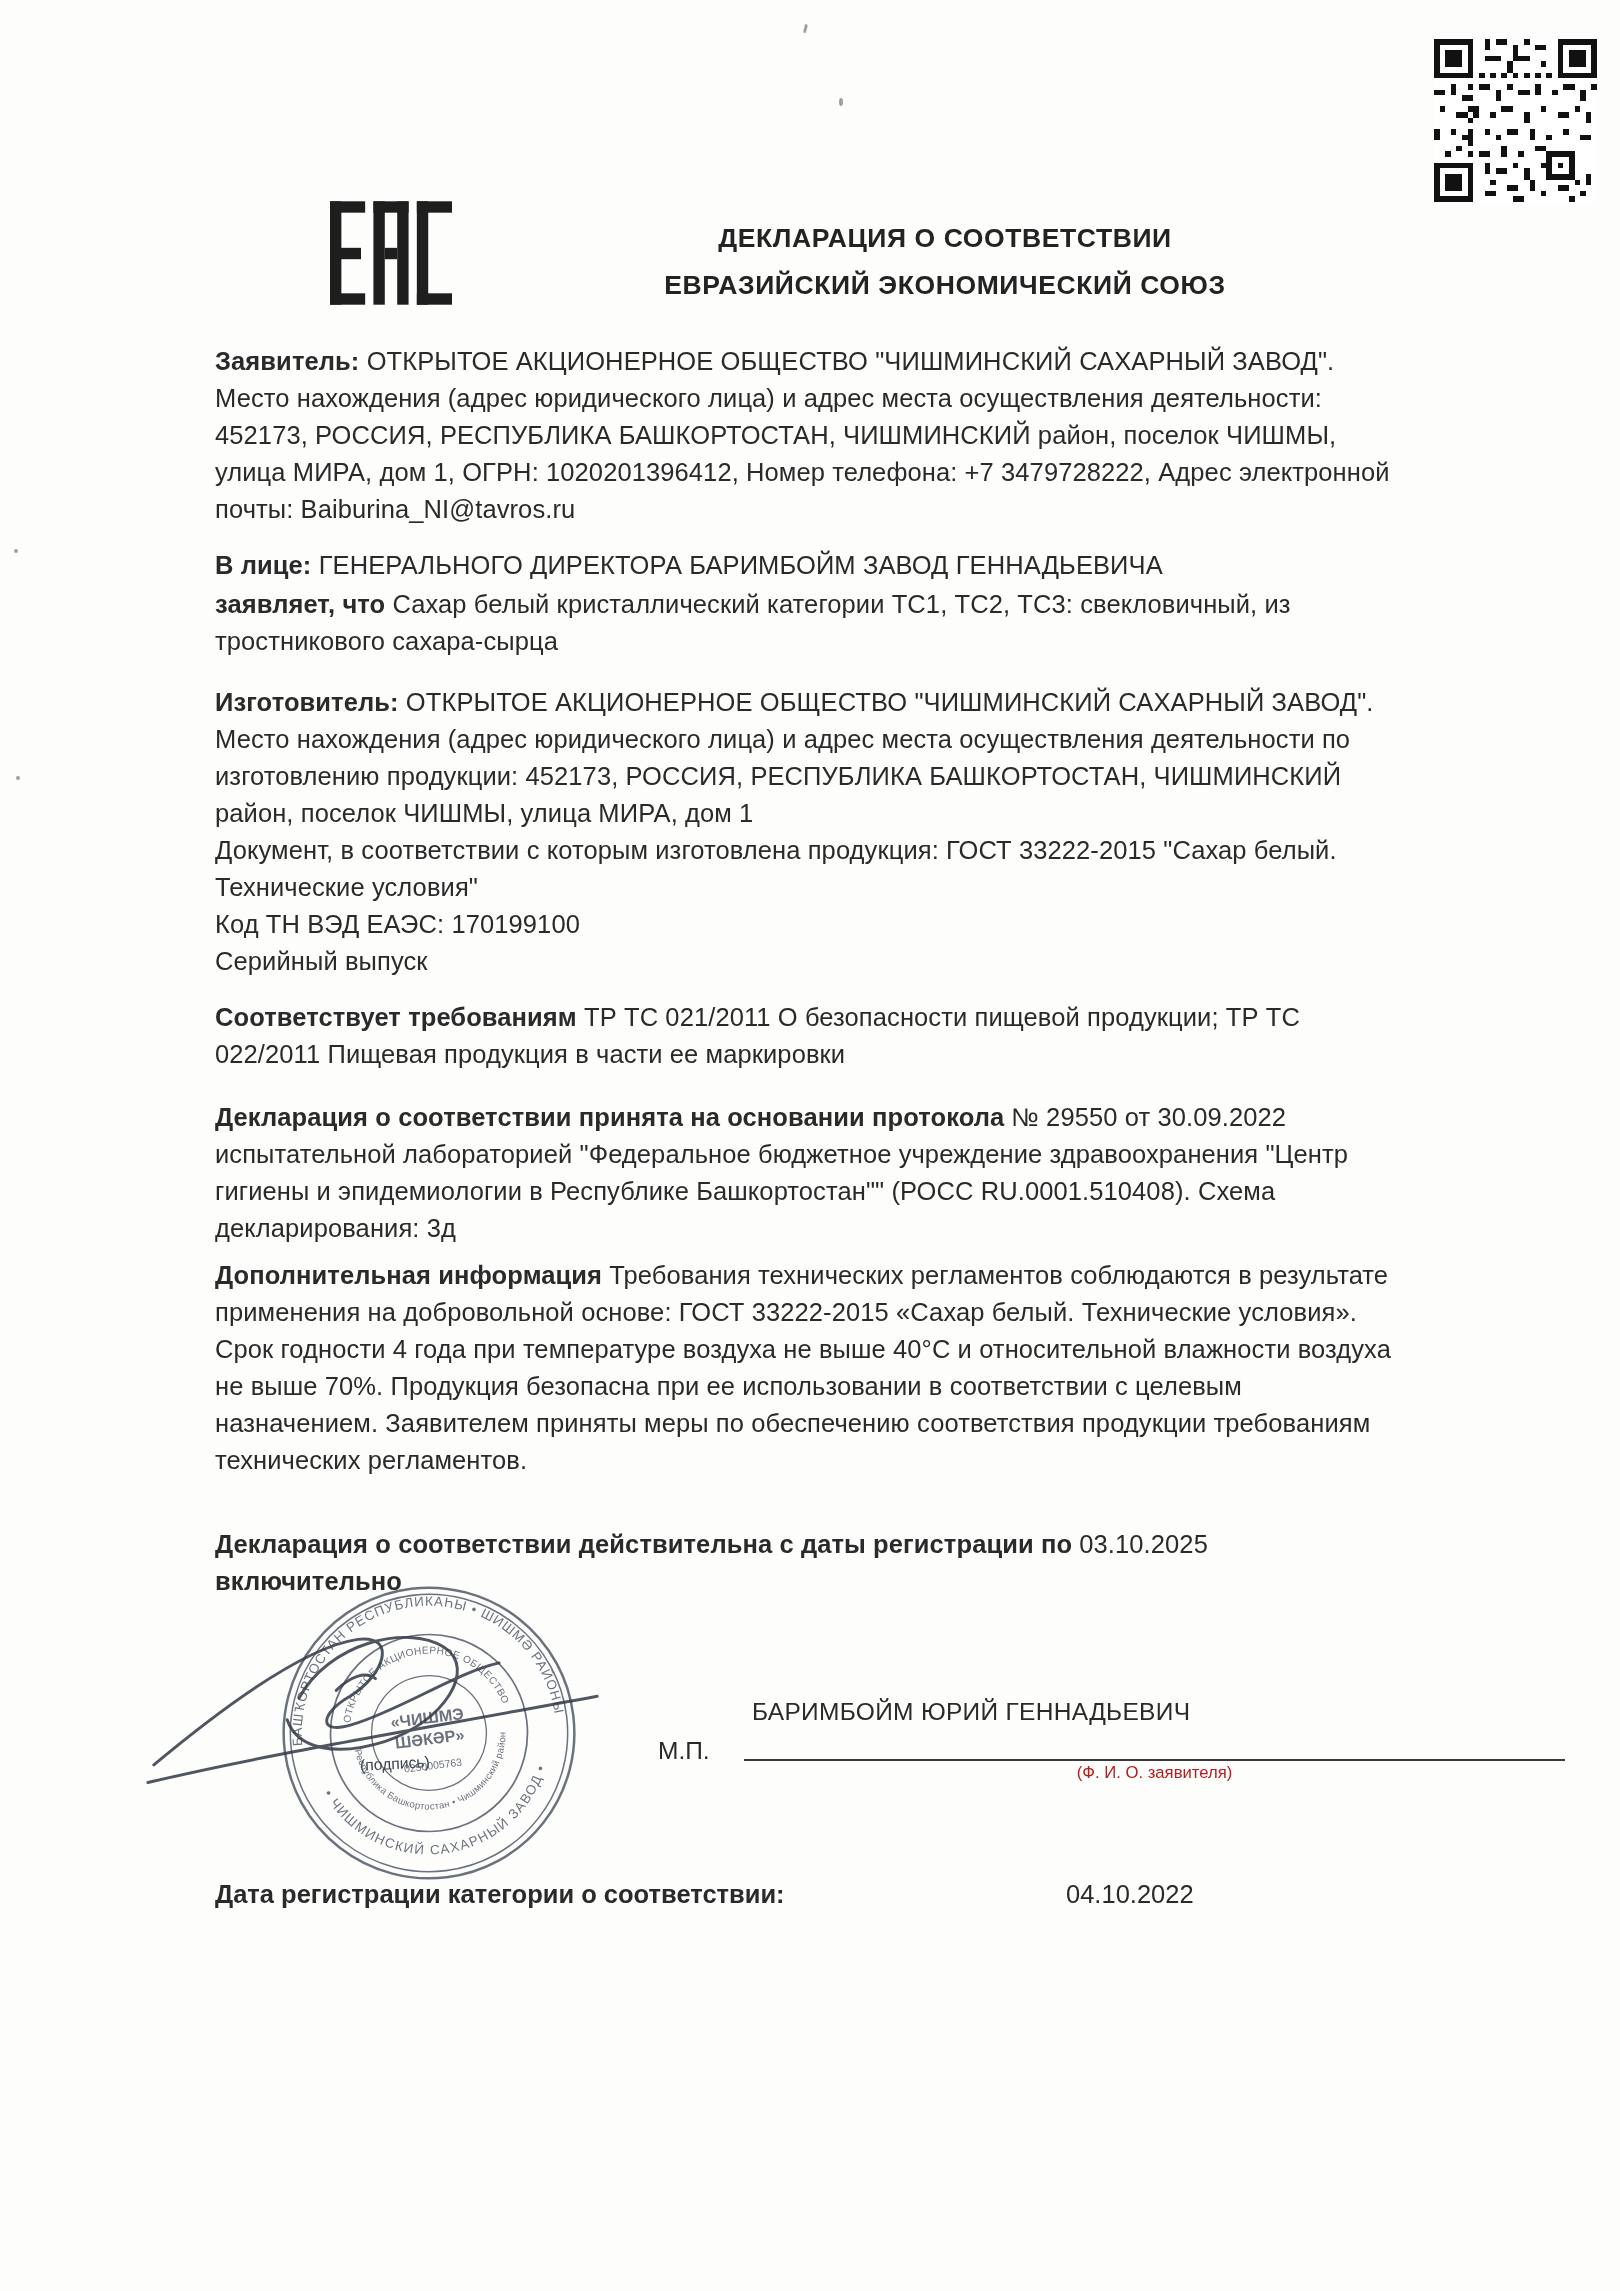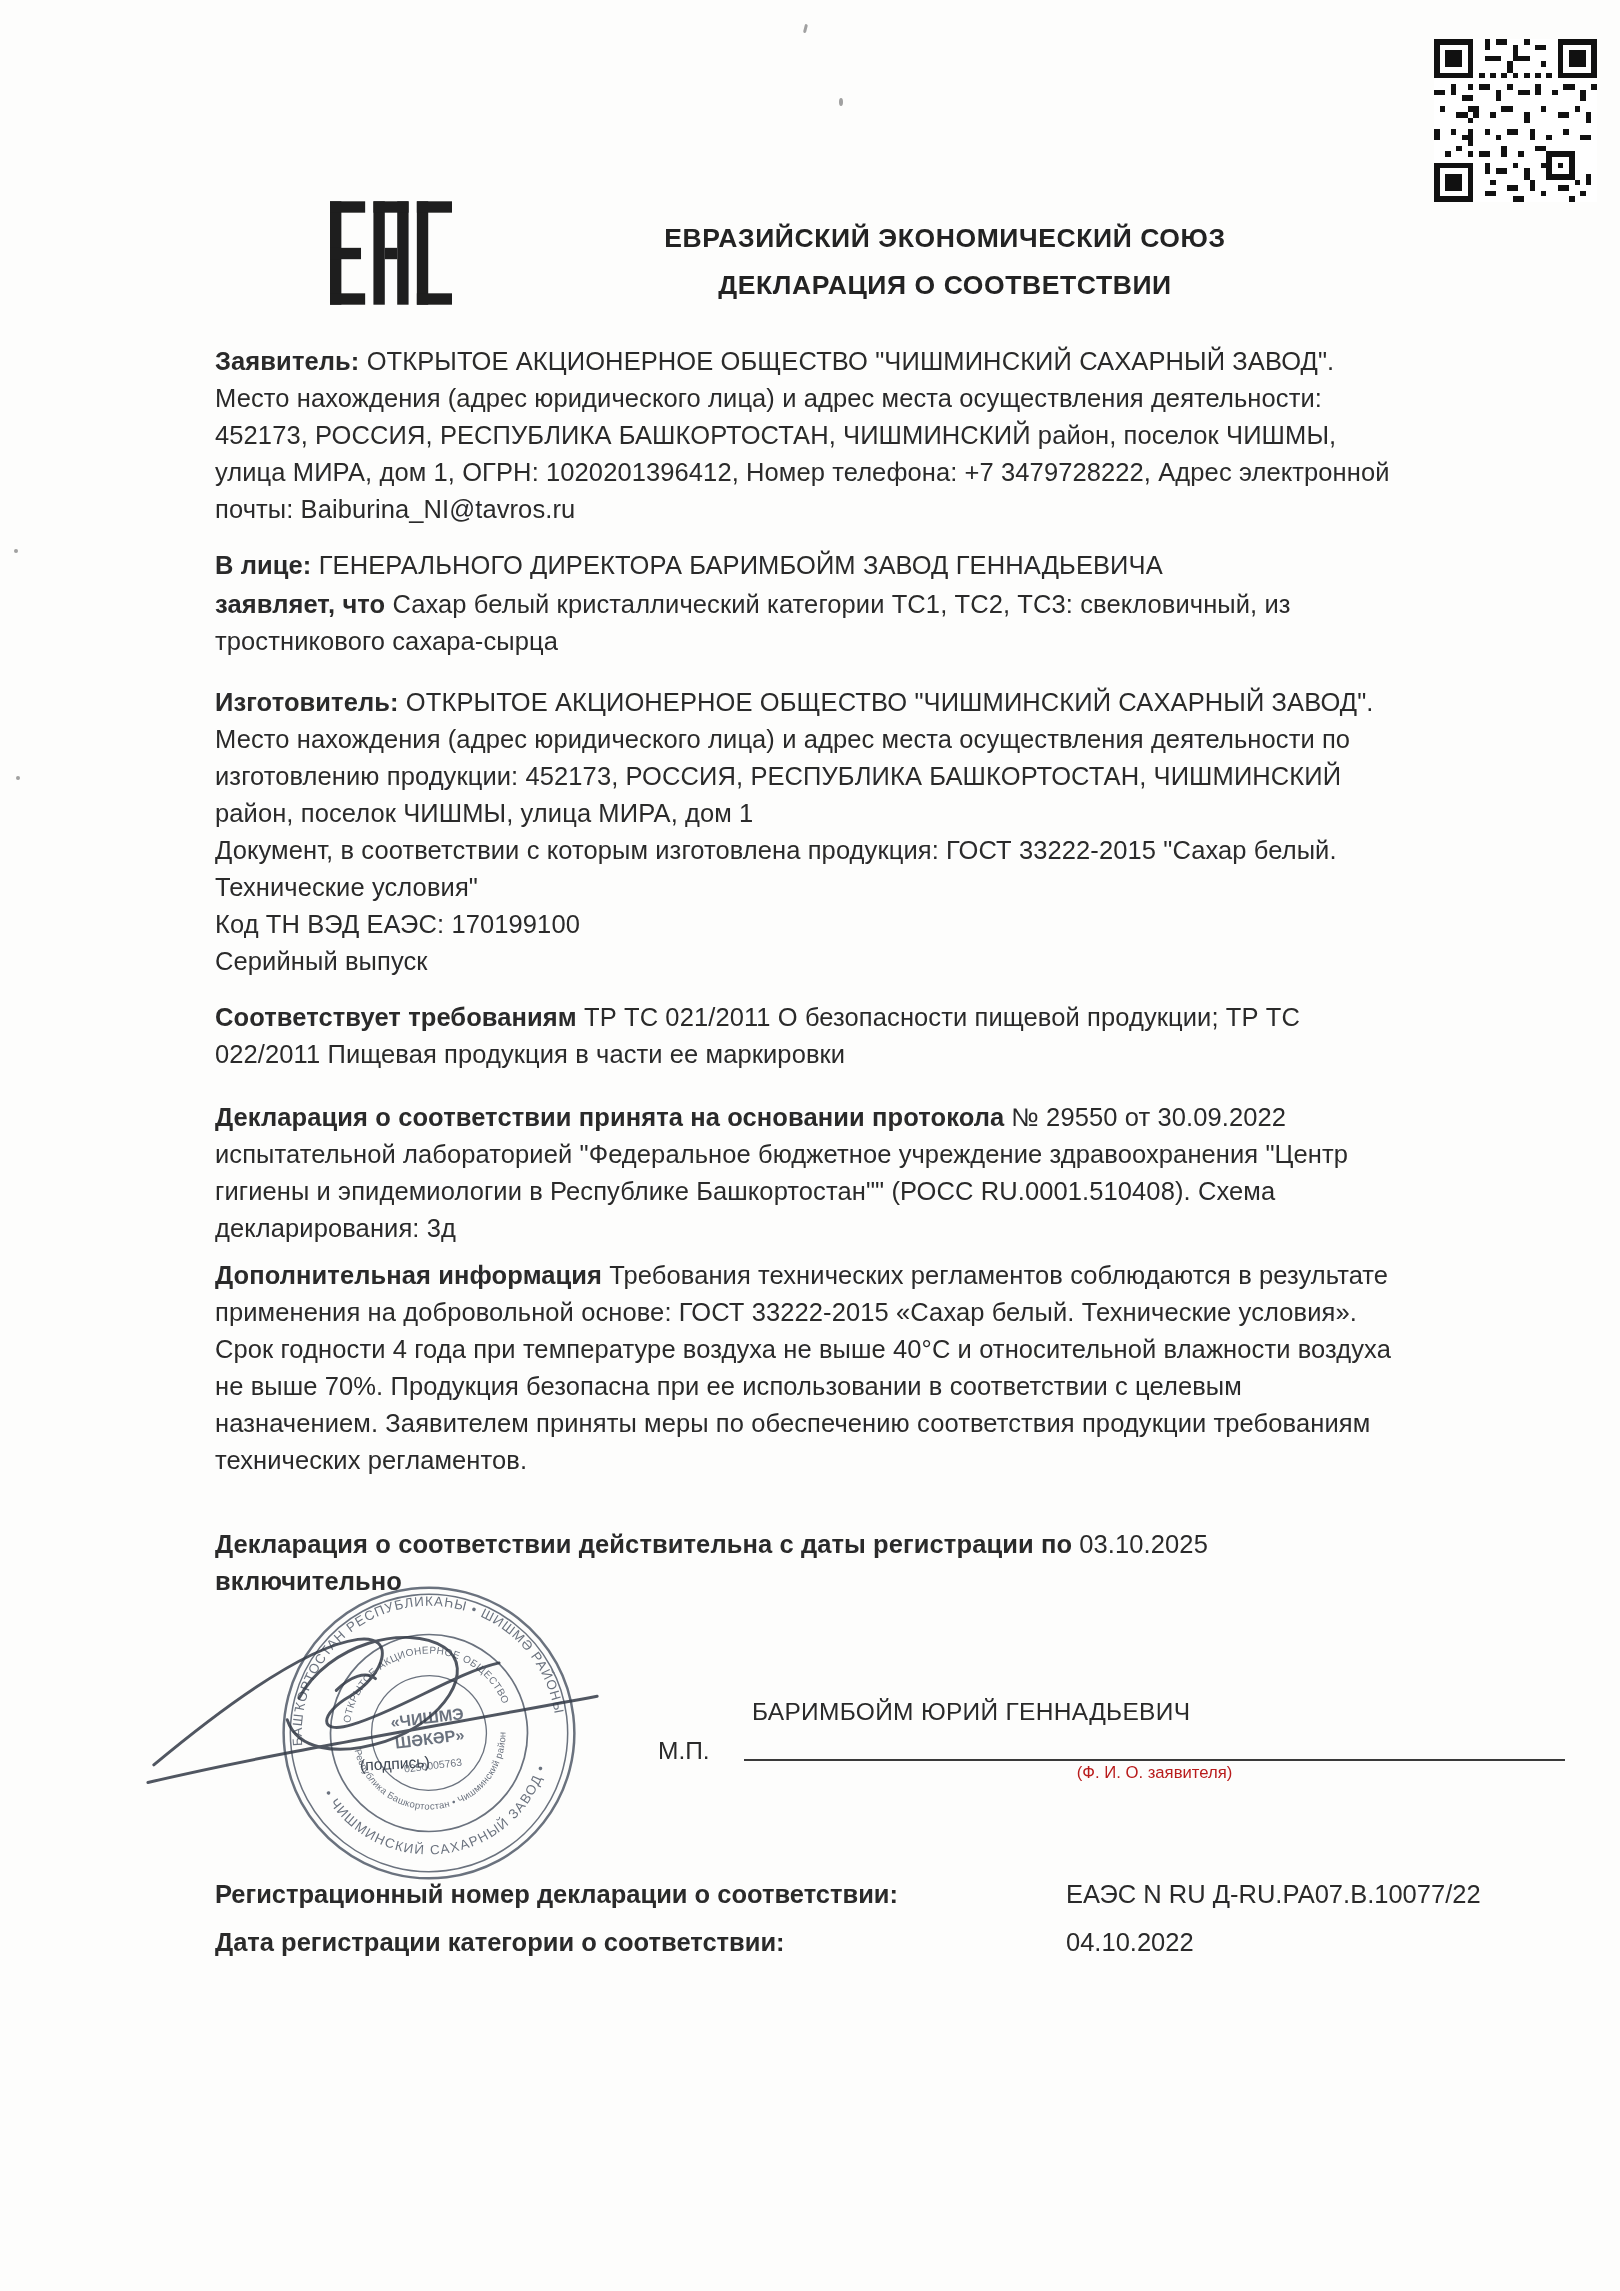--- a/index.html
+++ b/index.html
@@ -76,22 +76,22 @@
   </svg>
 
   <div class="speck" style="left:804px;top:23.5px;width:2.9px;height:8.8px;border-radius:2px;transform:rotate(14deg);"></div>
   <div class="speck" style="left:839px;top:98px;width:3.9px;height:7.8px;"></div>
   <div class="speck" style="left:13.7px;top:549px;width:3.9px;height:3.9px;"></div>
   <div class="speck" style="left:15.7px;top:776px;width:3.9px;height:3.9px;"></div>
 
   <div class="content">
 
     <div class="titles">
+      <div class="title-line">ДЕКЛАРАЦИЯ О СООТВЕТСТВИИ</div>
       <div class="title-line">ЕВРАЗИЙСКИЙ ЭКОНОМИЧЕСКИЙ СОЮЗ</div>
-      <div class="title-line">ДЕКЛАРАЦИЯ О СООТВЕТСТВИИ</div>
     </div>
 
     <p class="para sec-applicant">
       <span class="b">Заявитель:</span>
       <span>ОТКРЫТОЕ АКЦИОНЕРНОЕ ОБЩЕСТВО "ЧИШМИНСКИЙ САХАРНЫЙ ЗАВОД".</span><br>
       <span>Место нахождения (адрес юридического лица) и  адрес места осуществления деятельности:</span><br>
       <span>452173, РОССИЯ, РЕСПУБЛИКА БАШКОРТОСТАН, ЧИШМИНСКИЙ  район, поселок ЧИШМЫ,</span><br>
       <span>улица МИРА, дом 1, ОГРН: 1020201396412, Номер телефона: +7 3479728222, Адрес электронной</span><br>
       <span>почты: Baiburina_NI@tavros.ru</span>
     </p>
@@ -192,24 +192,20 @@
 
       <span class="sign-caption">(подпись)</span>
       <span class="mp-label">М.П.</span>
       <span class="fio-name">БАРИМБОЙМ ЮРИЙ ГЕННАДЬЕВИЧ</span>
       <div class="fio-line"></div>
       <div class="fio-caption">(Ф. И. О. заявителя)</div>
     </div>
 
     <div class="reg-rows">
       <div class="reg-row">
-        <span class="reg-label b">Регистрационный номер декларации о соответствии:</span>
-        <span class="reg-value">ЕАЭС N RU Д-RU.РА07.В.10077/22</span>
-      </div>
-      <div class="reg-row">
         <span class="reg-label b">Дата регистрации категории о соответствии:</span>
         <span class="reg-value">04.10.2022</span>
       </div>
     </div>
 
   </div>
 </div>
 
 
 </body></html>

